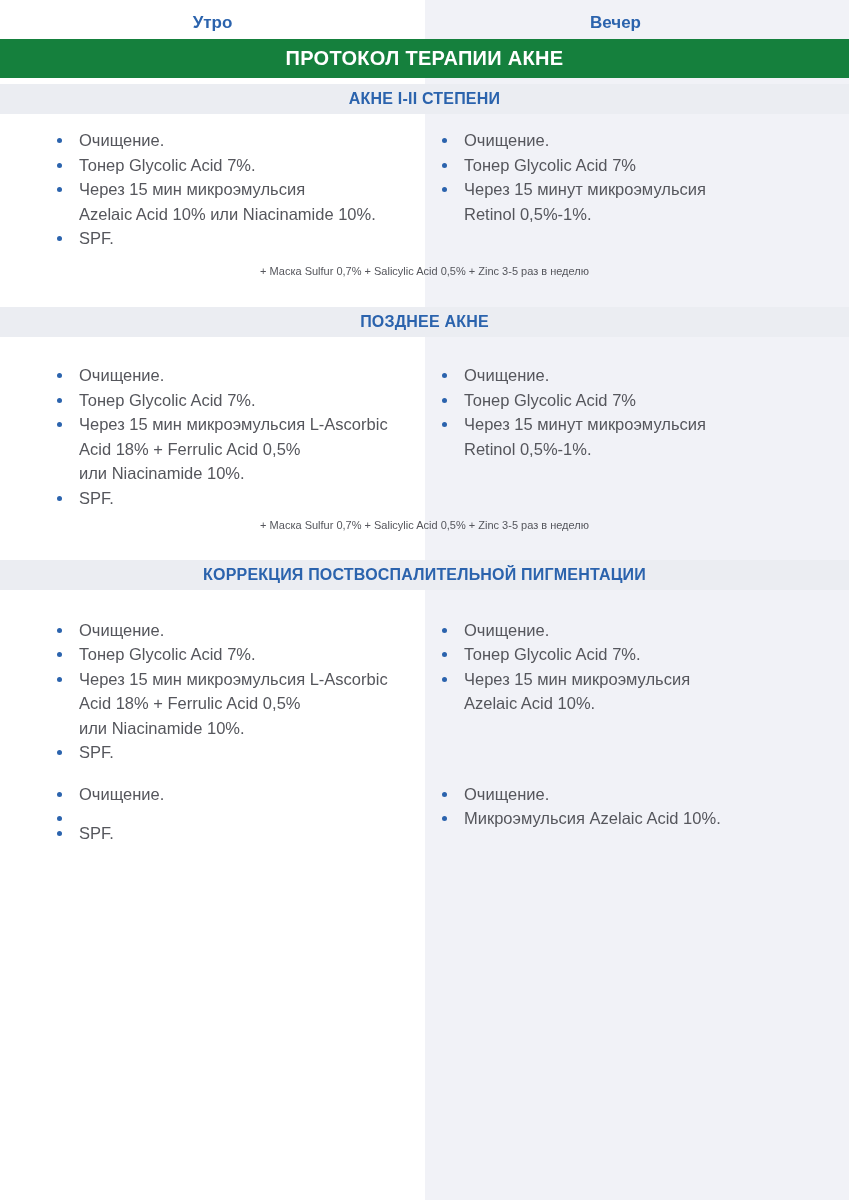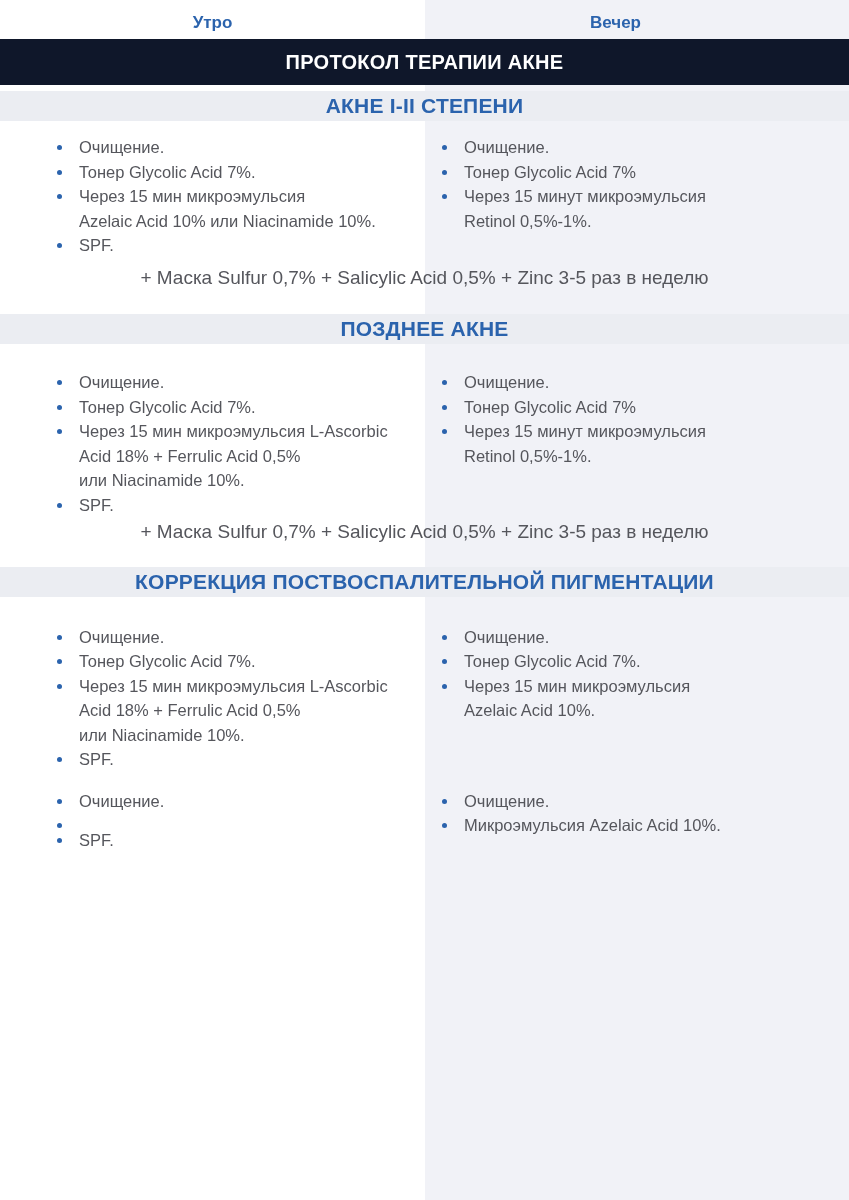--- a/index.html
+++ b/index.html
@@ -39,38 +39,38 @@
     color: #2b63ad;
     font-size: 17px;
     font-weight: 700;
     padding-top: 6px;
   }
   .col-header.evening { width: 381px; }
 
   
   .banner {
     margin-top: 6px;
-    height: 46px;
-    background: #0f172a;
+    height: 39px;
+    background: #15803d;
     color: #ffffff;
     font-size: 20px;
     font-weight: 700;
     display: flex;
     align-items: center;
     justify-content: center;
     letter-spacing: 0.3px;
   }
 
   
   .strip {
     margin-top: 6px;
     height: 30px;
     background: #ebedf2;
     color: #2b63ad;
-    font-size: 21px;
+    font-size: 16px;
     font-weight: 700;
     display: flex;
     align-items: center;
     justify-content: center;
     letter-spacing: 0.2px;
   }
   .sec-0 .strip { margin-top: 6px; }
   .sec-1 .strip, .sec-2 .strip, .sec-3 .strip, .sec-4 .strip { margin-top: 0; }
   .sec-4 .strip { height: 33px; }
 
@@ -98,21 +98,21 @@
     border-radius: 50%;
     background: #2b63ad;
     margin: 10px 9px 0 0;
   }
   .item-text { white-space: pre-line; }
 
   
   .note {
     text-align: center;
     color: #55565c;
-    font-size: 19px;
+    font-size: 11px;
     line-height: 24.5px;
     padding: 8px 20px 24px;
   }
   .sec-2 .note { padding: 3px 20px 22px; }
 
   
   .free-text {
     text-align: center;
     color: #55565c;
     font-size: 16.5px;

